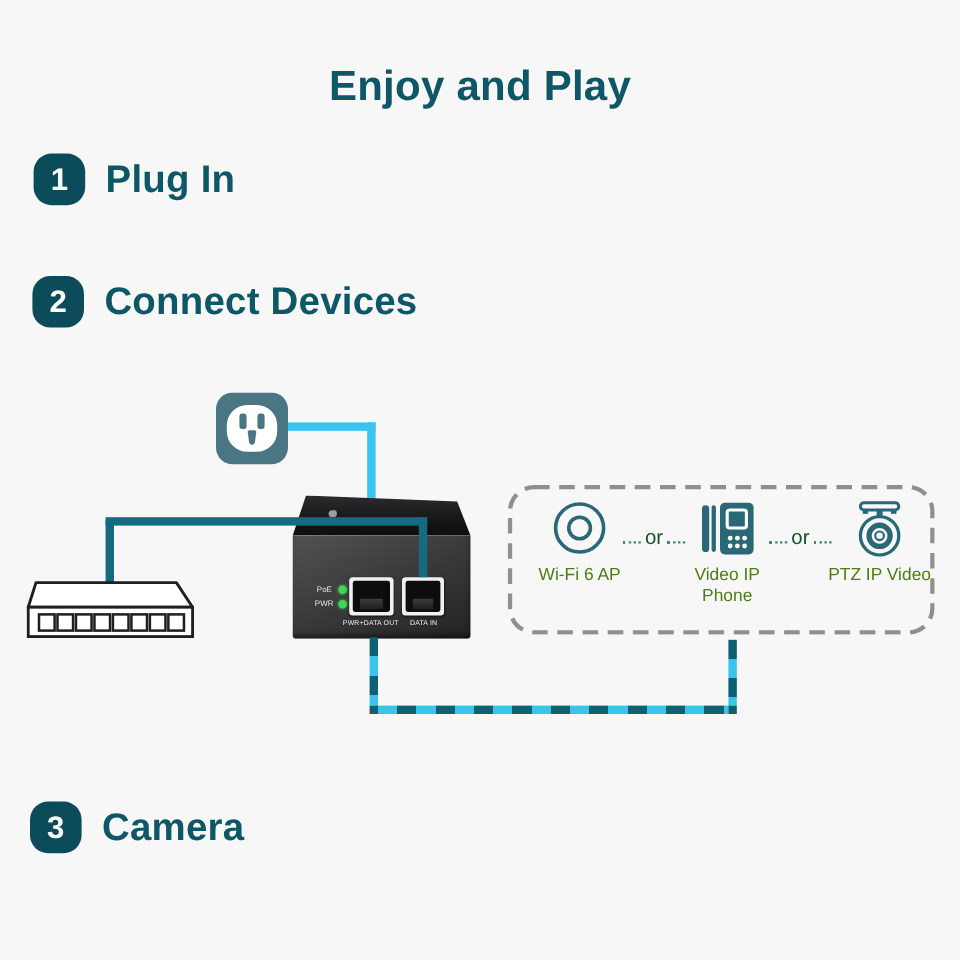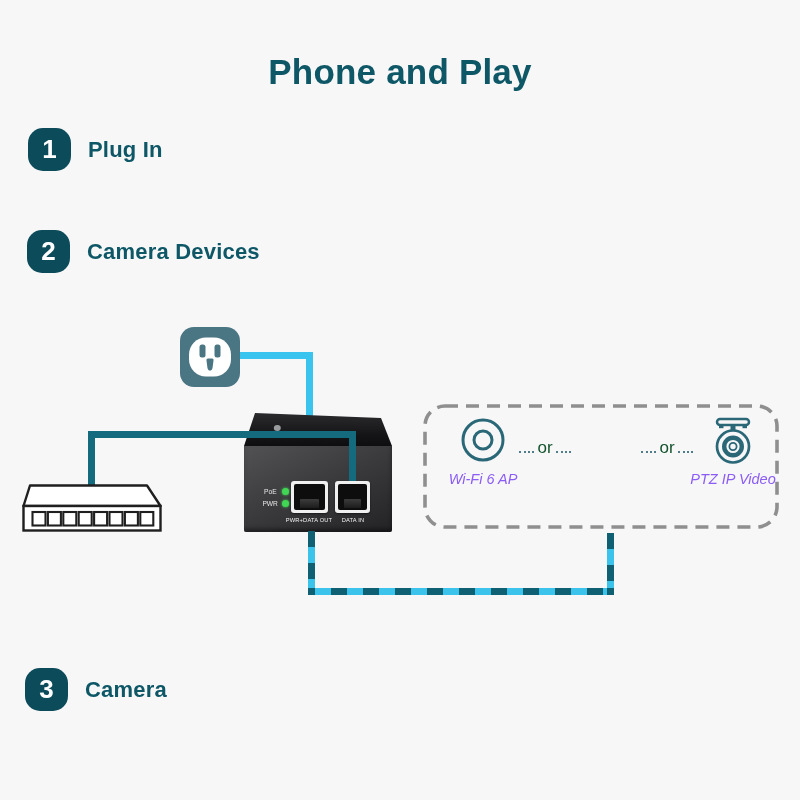--- a/index.html
+++ b/index.html
@@ -16,21 +16,21 @@
     font-size:35px;font-weight:bold;color:#0d5766;letter-spacing:.2px;margin:0;
   }
 
   
   .step{position:absolute;display:flex;align-items:center;gap:17px;}
   .step-badge{
     width:43px;height:43px;border-radius:15px;background:#0b4b5a;color:#ffffff;
     display:flex;align-items:center;justify-content:center;
     font-size:26px;font-weight:bold;flex:0 0 auto;
   }
-  .step-label{font-size:22px;font-weight:bold;color:#0d5766;letter-spacing:.2px;}
+  .step-label{font-size:32px;font-weight:bold;color:#0d5766;letter-spacing:.2px;}
 
   
   .line{position:absolute;}
   .cyan{background:#38c4ef;}
   .teal{background:#146b7d;}
   .dash-v{background:repeating-linear-gradient(180deg,#0f6072 0 16px,#3cc3ec 16px 32px);}
   .dash-h{background:repeating-linear-gradient(90deg,#3cc3ec 0 16px,#0f6072 16px 32px);}
   .corner{background:#0f6072;}
 
   
@@ -70,41 +70,41 @@
   }
   .port-label{
     position:absolute;font-size:7px;color:#f2f2f2;text-align:center;
     white-space:nowrap;transform:scale(.82);transform-origin:center;letter-spacing:.2px;
   }
 
   
   .options-box{left:423px;top:404px;width:356px;height:125px;}
   .dev-item{position:absolute;top:13px;width:100px;text-align:center;}
   .dev-icon{display:block;margin:0 auto;}
-  .dev-label{margin-top:5px;font-size:14.5px;line-height:18px;color:#8b5cf6;font-style:italic;}
+  .dev-label{margin-top:5px;font-size:14.5px;line-height:18px;color:#4d7c0f;}
   .or-sep{position:absolute;top:36px;display:flex;align-items:center;gap:3px;}
   .or-text{font-size:17px;color:#14532d;line-height:15px;}
   .or-dots{flex:1;height:0;border-bottom:2px dotted #517c89;margin-top:9px;}
 
   svg{display:block;}
 </style>
 </head>
 <body>
 
 <div class="stage">
 
-  <h1 class="page-title">Phone and Play</h1>
+  <h1 class="page-title">Enjoy and Play</h1>
 
   <div class="step" style="left:28px;top:128px;">
     <div class="step-badge">1</div>
     <div class="step-label">Plug In</div>
   </div>
   <div class="step" style="left:27px;top:230px;">
     <div class="step-badge">2</div>
-    <div class="step-label">Camera Devices</div>
+    <div class="step-label">Connect Devices</div>
   </div>
   <div class="step" style="left:25px;top:668px;">
     <div class="step-badge">3</div>
     <div class="step-label">Camera</div>
   </div>
 
   <div class="line cyan" style="left:238px;top:352px;width:75px;height:7px;"></div>
   <div class="line cyan" style="left:306px;top:352px;width:7px;height:72px;"></div>
 
   <div class="abs outlet">
@@ -179,20 +179,35 @@
       </svg>
       <div class="dev-label">Wi-Fi 6 AP</div>
     </div>
 
     <div class="or-sep" style="left:96px;width:52px;">
       <span class="or-dots"></span>
       <span class="or-text">or</span>
       <span class="or-dots"></span>
     </div>
 
+    <div class="dev-item" style="left:133px;">
+      <svg class="dev-icon" width="48" height="48" viewBox="0 0 48 48">
+        <rect x="3" y="4" width="6" height="39" rx="3" fill="#2a6878"></rect>
+        <rect x="11" y="4" width="3.6" height="39" rx="1.8" fill="#2a6878"></rect>
+        <rect x="18" y="2" width="28" height="43" rx="4" fill="#2a6878"></rect>
+        <rect x="24" y="8" width="16" height="15" rx="2" fill="#2a6878" stroke="#ffffff" stroke-width="2.6"></rect>
+        <circle cx="26.5" cy="31.5" r="2" fill="#ffffff"></circle>
+        <circle cx="32.5" cy="31.5" r="2" fill="#ffffff"></circle>
+        <circle cx="38.5" cy="31.5" r="2" fill="#ffffff"></circle>
+        <circle cx="26.5" cy="38" r="2" fill="#ffffff"></circle>
+        <circle cx="32.5" cy="38" r="2" fill="#ffffff"></circle>
+        <circle cx="38.5" cy="38" r="2" fill="#ffffff"></circle>
+      </svg>
+      <div class="dev-label">Video IP Phone</div>
+    </div>
 
     <div class="or-sep" style="left:218px;width:52px;">
       <span class="or-dots"></span>
       <span class="or-text">or</span>
       <span class="or-dots"></span>
     </div>
 
     <div class="dev-item" style="left:260px;">
       <svg class="dev-icon" width="48" height="48" viewBox="0 0 48 48">
         <rect x="8" y="2" width="32" height="6" rx="3" fill="none" stroke="#2a6878" stroke-width="2.5"></rect>

